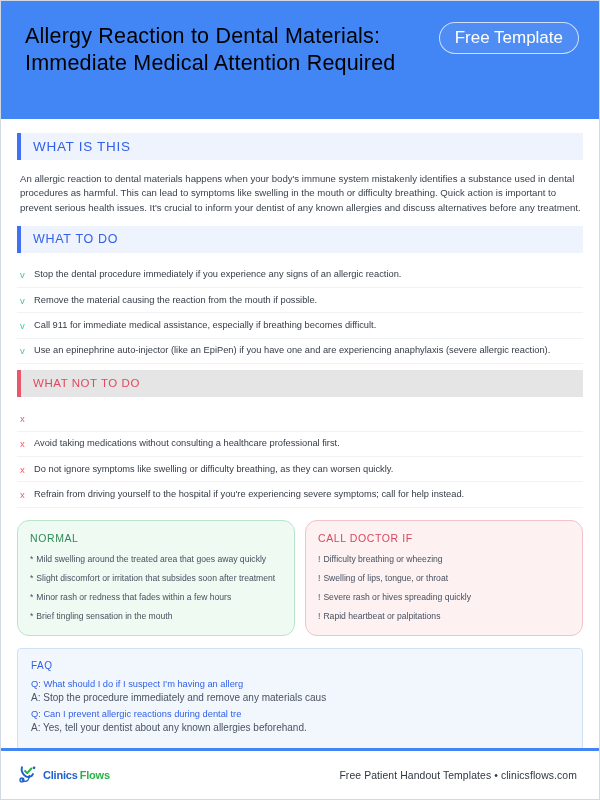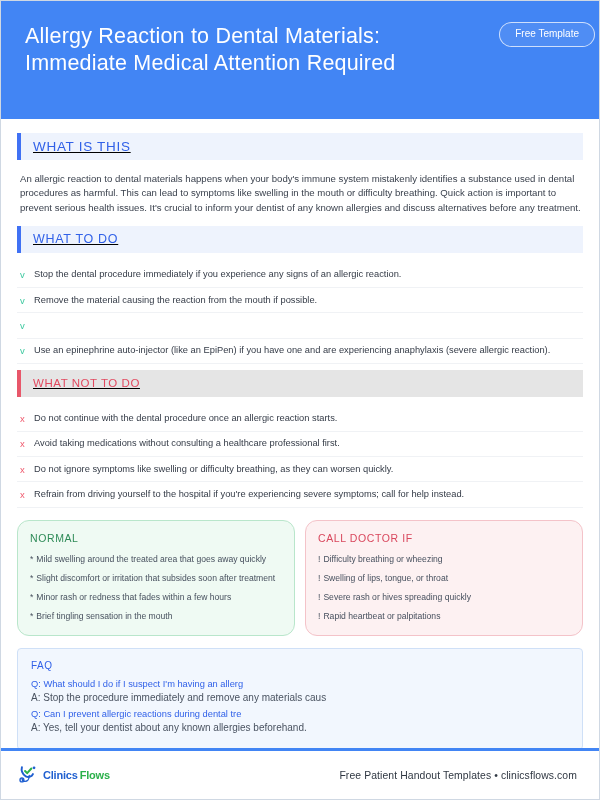--- a/index.html
+++ b/index.html
@@ -18,50 +18,49 @@
   }
 
   
   .header {
     background:#4285f4;
     height:118px;
     padding:22px 24px 0 24px;
     position:relative;
   }
   .header-title {
-    color:#ffffff;
+    color:#000000;
     font-size:21.5px;
     line-height:27px;
     font-weight:400;
     letter-spacing:0.2px;
     max-width:440px;
     white-space:pre-line;
   }
   .badge {
     position:absolute;
-    top:21px; right:4px;
+    top:21px; right:20px;
     border:1px solid rgba(255,255,255,.72);
     border-radius:20px;
     color:#ffffff;
-    font-size:10px;
+    font-size:17px;
     padding:6px 15px 7px 15px;
     line-height:1;
     background:rgba(255,255,255,0.07);
   }
 
   
   .content { padding:14px 16px 0 16px; }
 
   .sec-head {
     display:flex;
     align-items:flex-end;
     height:27px;
     margin-bottom:10px;
     position:relative;
-    text-decoration:underline;
   }
   .sec-head .bar {
     width:4px; height:27px; flex:0 0 4px;
   }
   .sec-head .bg {
     flex:1 1 auto; height:27px;
     display:flex; align-items:center;
     padding-left:12px;
   }
   .sec-head .txt {
@@ -221,37 +220,37 @@
       <div class="row ok">
         <span class="mark">v</span>
         <span class="body">Stop the dental procedure immediately if you experience any signs of an allergic reaction.</span>
       </div>
       <div class="row ok">
         <span class="mark">v</span>
         <span class="body">Remove the material causing the reaction from the mouth if possible.</span>
       </div>
       <div class="row ok">
         <span class="mark">v</span>
+        <span class="body">Call 911 for immediate medical assistance, especially if breathing becomes difficult.</span>
       </div>
       <div class="row ok">
         <span class="mark">v</span>
         <span class="body">Use an epinephrine auto-injector (like an EpiPen) if you have one and are experiencing anaphylaxis (severe allergic reaction).</span>
       </div>
     </div>
 
     <div class="sec-head sec-red">
       <div class="bar"></div>
       <div class="bg">
         <span class="txt">WHAT NOT TO DO</span>
       </div>
     </div>
     <div class="list">
       <div class="row no">
         <span class="mark">x</span>
-        <span class="body">Do not continue with the dental procedure once an allergic reaction starts.</span>
       </div>
       <div class="row no">
         <span class="mark">x</span>
         <span class="body">Avoid taking medications without consulting a healthcare professional first.</span>
       </div>
       <div class="row no">
         <span class="mark">x</span>
         <span class="body">Do not ignore symptoms like swelling or difficulty breathing, as they can worsen quickly.</span>
       </div>
       <div class="row no">

